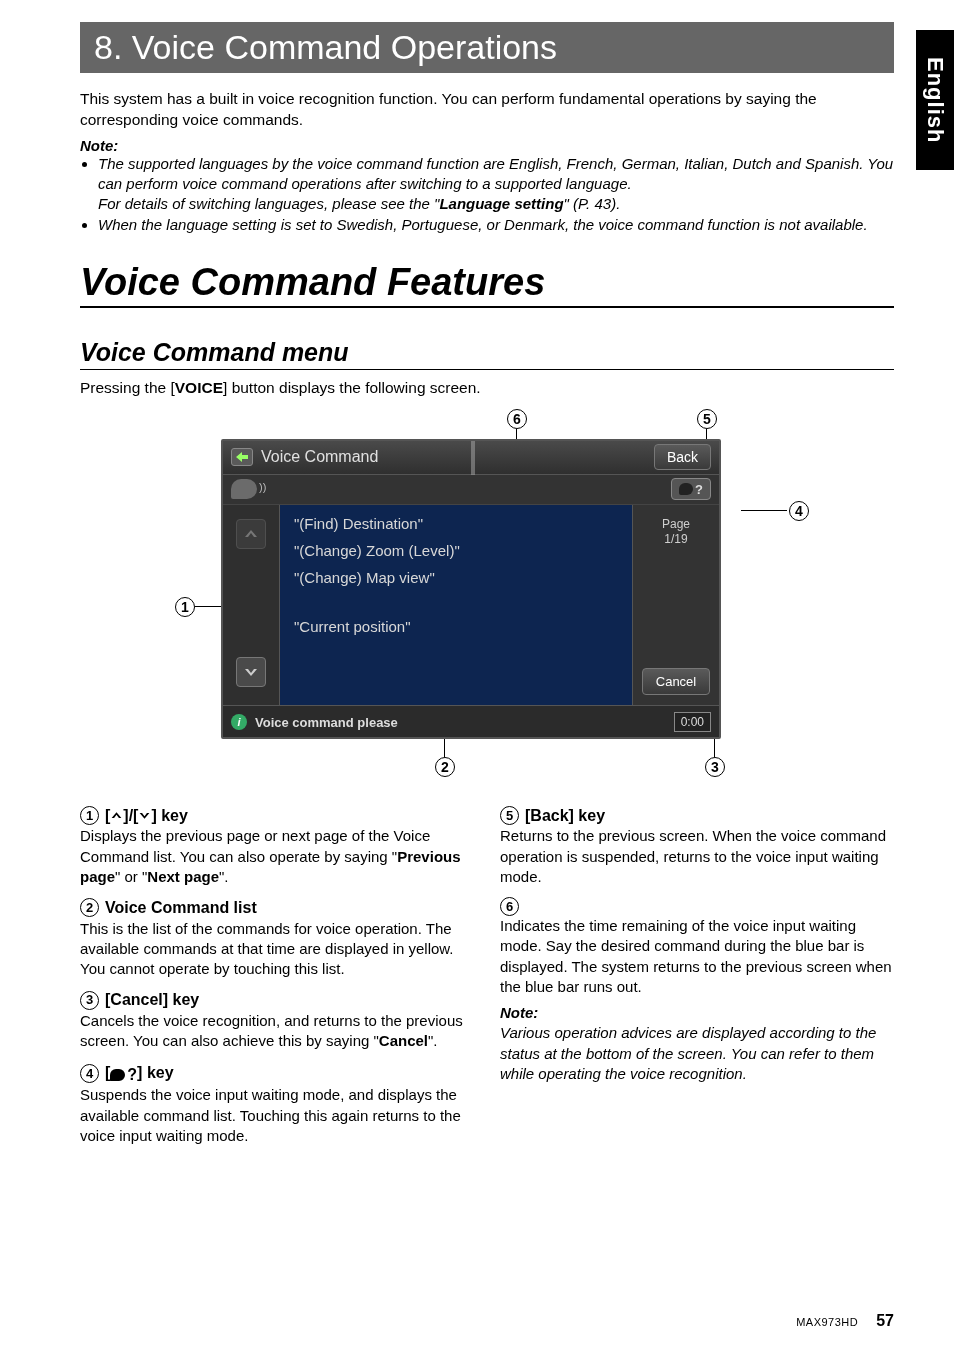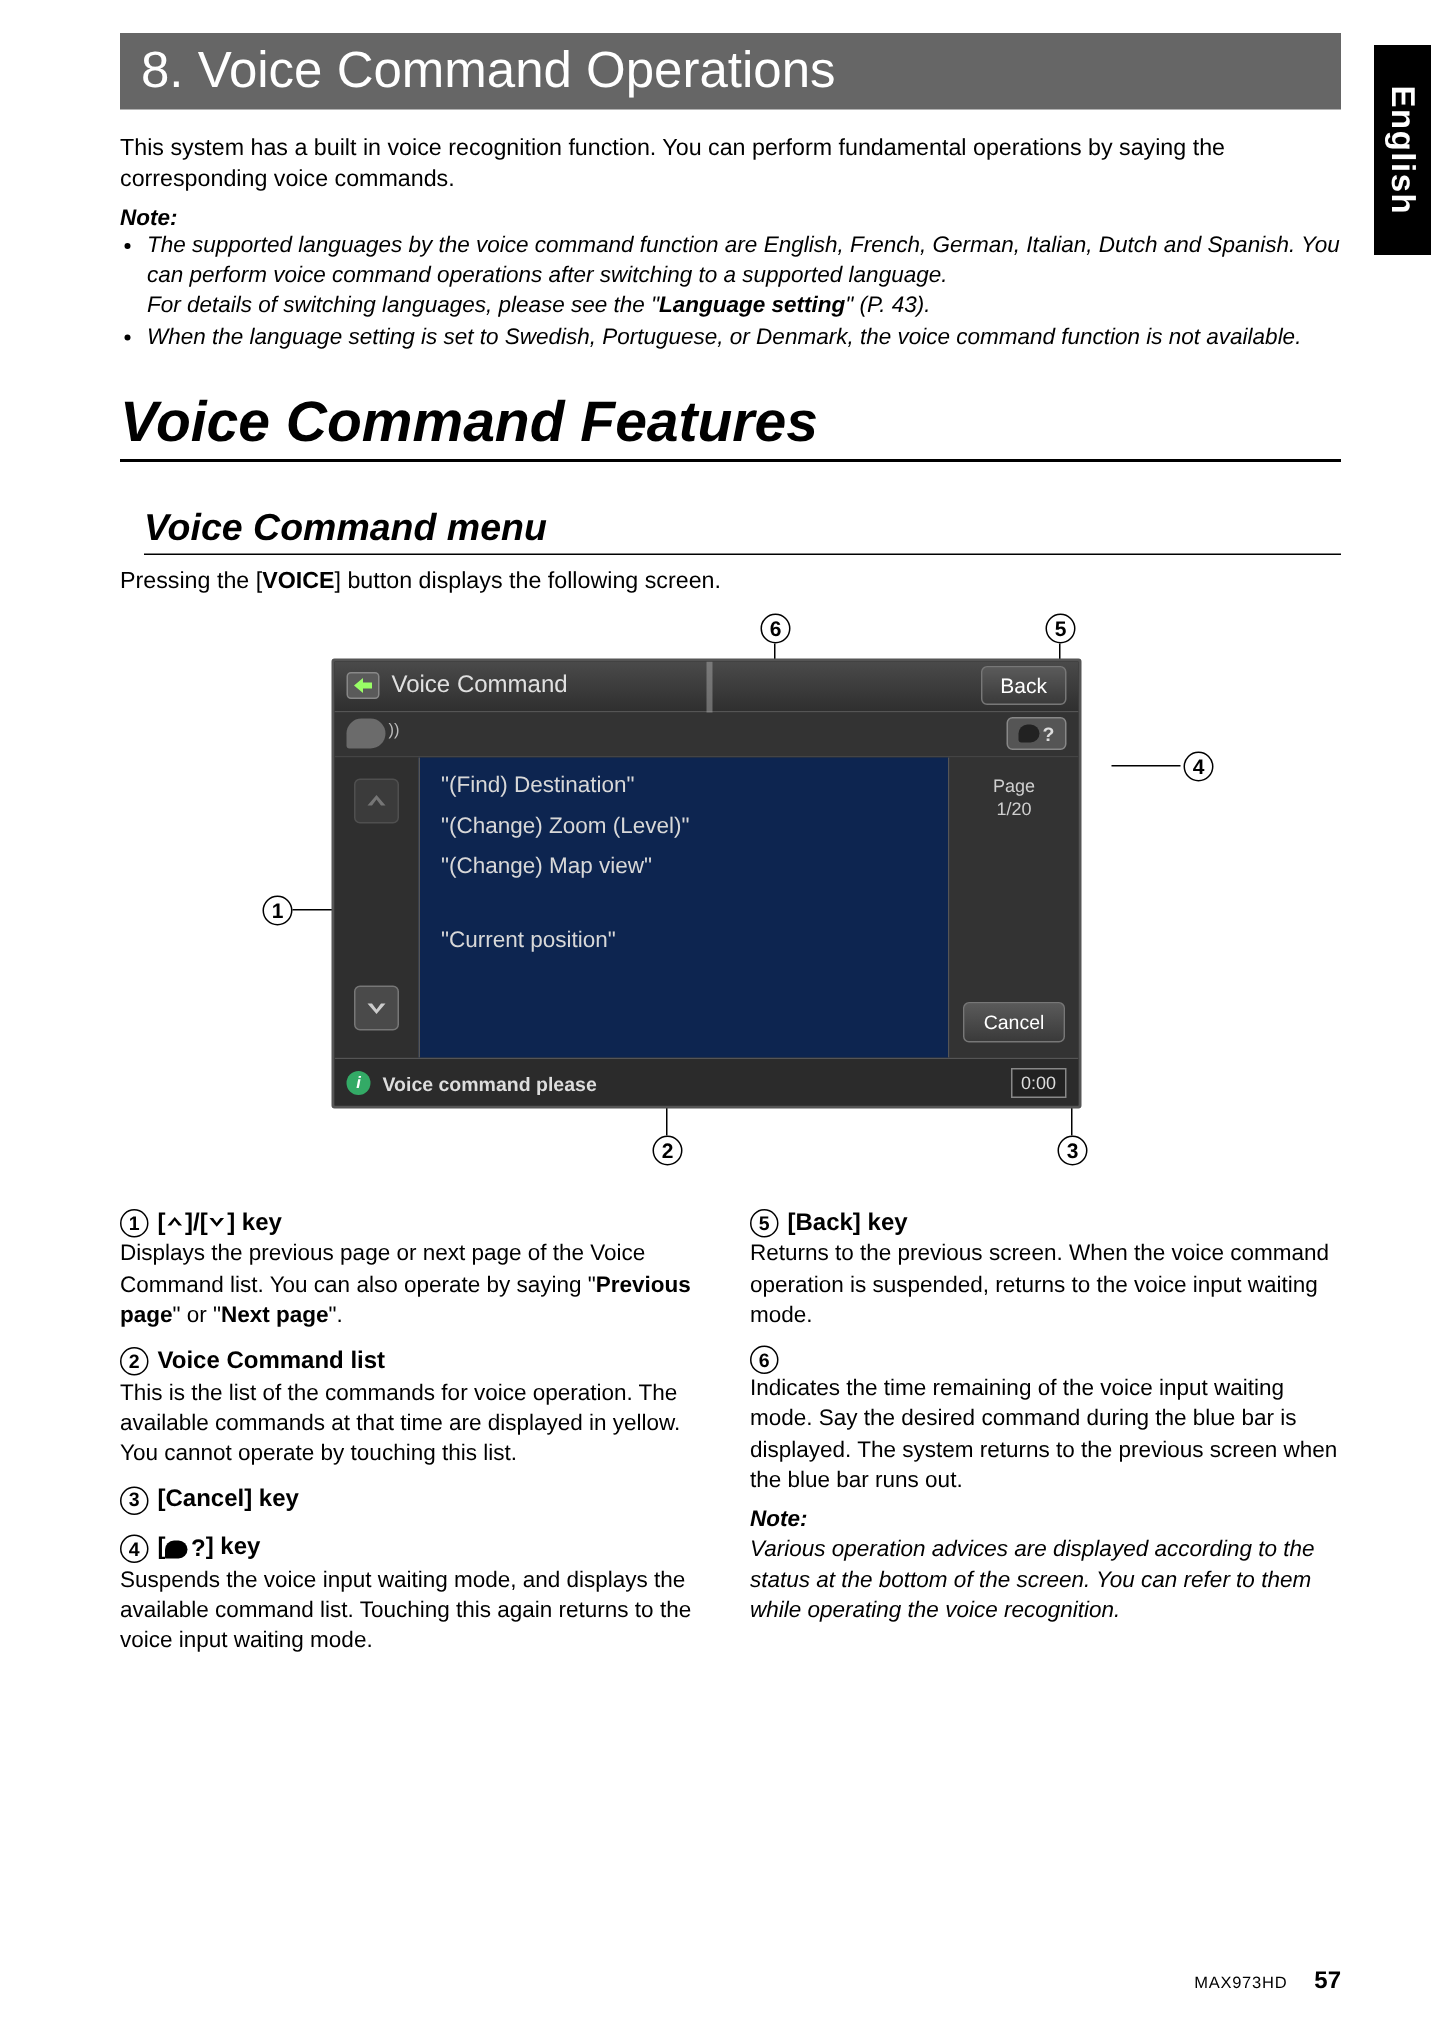--- a/index.html
+++ b/index.html
@@ -18,21 +18,21 @@
   .intro { font-size: 15.5px; line-height: 1.35; margin-bottom: 6px; }
   .note-head { font-weight: bold; font-style: italic; font-size: 15px; margin-top: 4px; }
   .note-list { list-style: disc; padding-left: 18px; font-style: italic; font-size: 15px; line-height: 1.35; }
   .note-list .bold { font-weight: bold; }
   h2.section {
     font-size: 38px; font-style: italic; font-weight: bold; margin-top: 26px; margin-bottom: 2px;
     border-bottom: 2px solid #000; padding-bottom: 2px;
   }
   h3.subhead {
     font-size: 25px; font-style: italic; font-weight: bold; margin-top: 30px; margin-bottom: 8px;
-    border-bottom: 1px solid #000; padding-bottom: 2px; margin-left: 16px;
+    border-bottom: 1px solid #000; padding-bottom: 2px;
   }
   .body-text { font-size: 15.5px; line-height: 1.35; margin-bottom: 10px; }
 
   
   .shot-wrap { position: relative; width: 660px; height: 370px; margin: 10px auto 16px; }
   .shot {
     position: absolute; left: 64px; top: 30px; width: 500px; height: 300px;
     background: #2a2a2a; border: 2px solid #555; border-radius: 2px; color: #ddd;
     font-family: Arial, sans-serif; overflow: hidden;
   }
@@ -199,21 +199,21 @@
         <div class="cmd-list">
           <div class="item">"(Find) Destination"</div>
           <div class="item">"(Change) Zoom (Level)"</div>
           <div class="item">"(Change) Map view"</div>
           <div class="gap"></div>
           <div class="item">"Current position"</div>
         </div>
         <div class="side-col">
           <div class="page-ind">
             <div>Page</div>
-            <div>1/20</div>
+            <div>1/19</div>
           </div>
           <div class="cancel-btn">Cancel</div>
         </div>
       </div>
       <div class="footer">
         <div class="info">
           <span class="i-icon">i</span>
           <span>Voice command please</span>
         </div>
         <div class="timer">0:00</div>
@@ -239,20 +239,23 @@
       <div class="item-head">
         <span class="num">2</span>
         <span>Voice Command list</span>
       </div>
       <p>This is the list of the commands for voice operation. The available commands at that time are displayed in yellow. You cannot operate by touching this list.</p>
 
       <div class="item-head">
         <span class="num">3</span>
         <span>[Cancel] key</span>
       </div>
+      <p>
+        <span>Cancels the voice recognition, and returns to the previous screen. You can also achieve this by saying "</span><b>Cancel</b><span>".</span>
+      </p>
 
       <div class="item-head">
         <span class="num">4</span>
         <span>[<span class="bubble-inline">
               <span class="b"></span>
               <span class="qq">?</span>
             </span><span>] key</span></span>
       </div>
       <p>Suspends the voice input waiting mode, and displays the available command list. Touching this again returns to the voice input waiting mode.</p>
 

